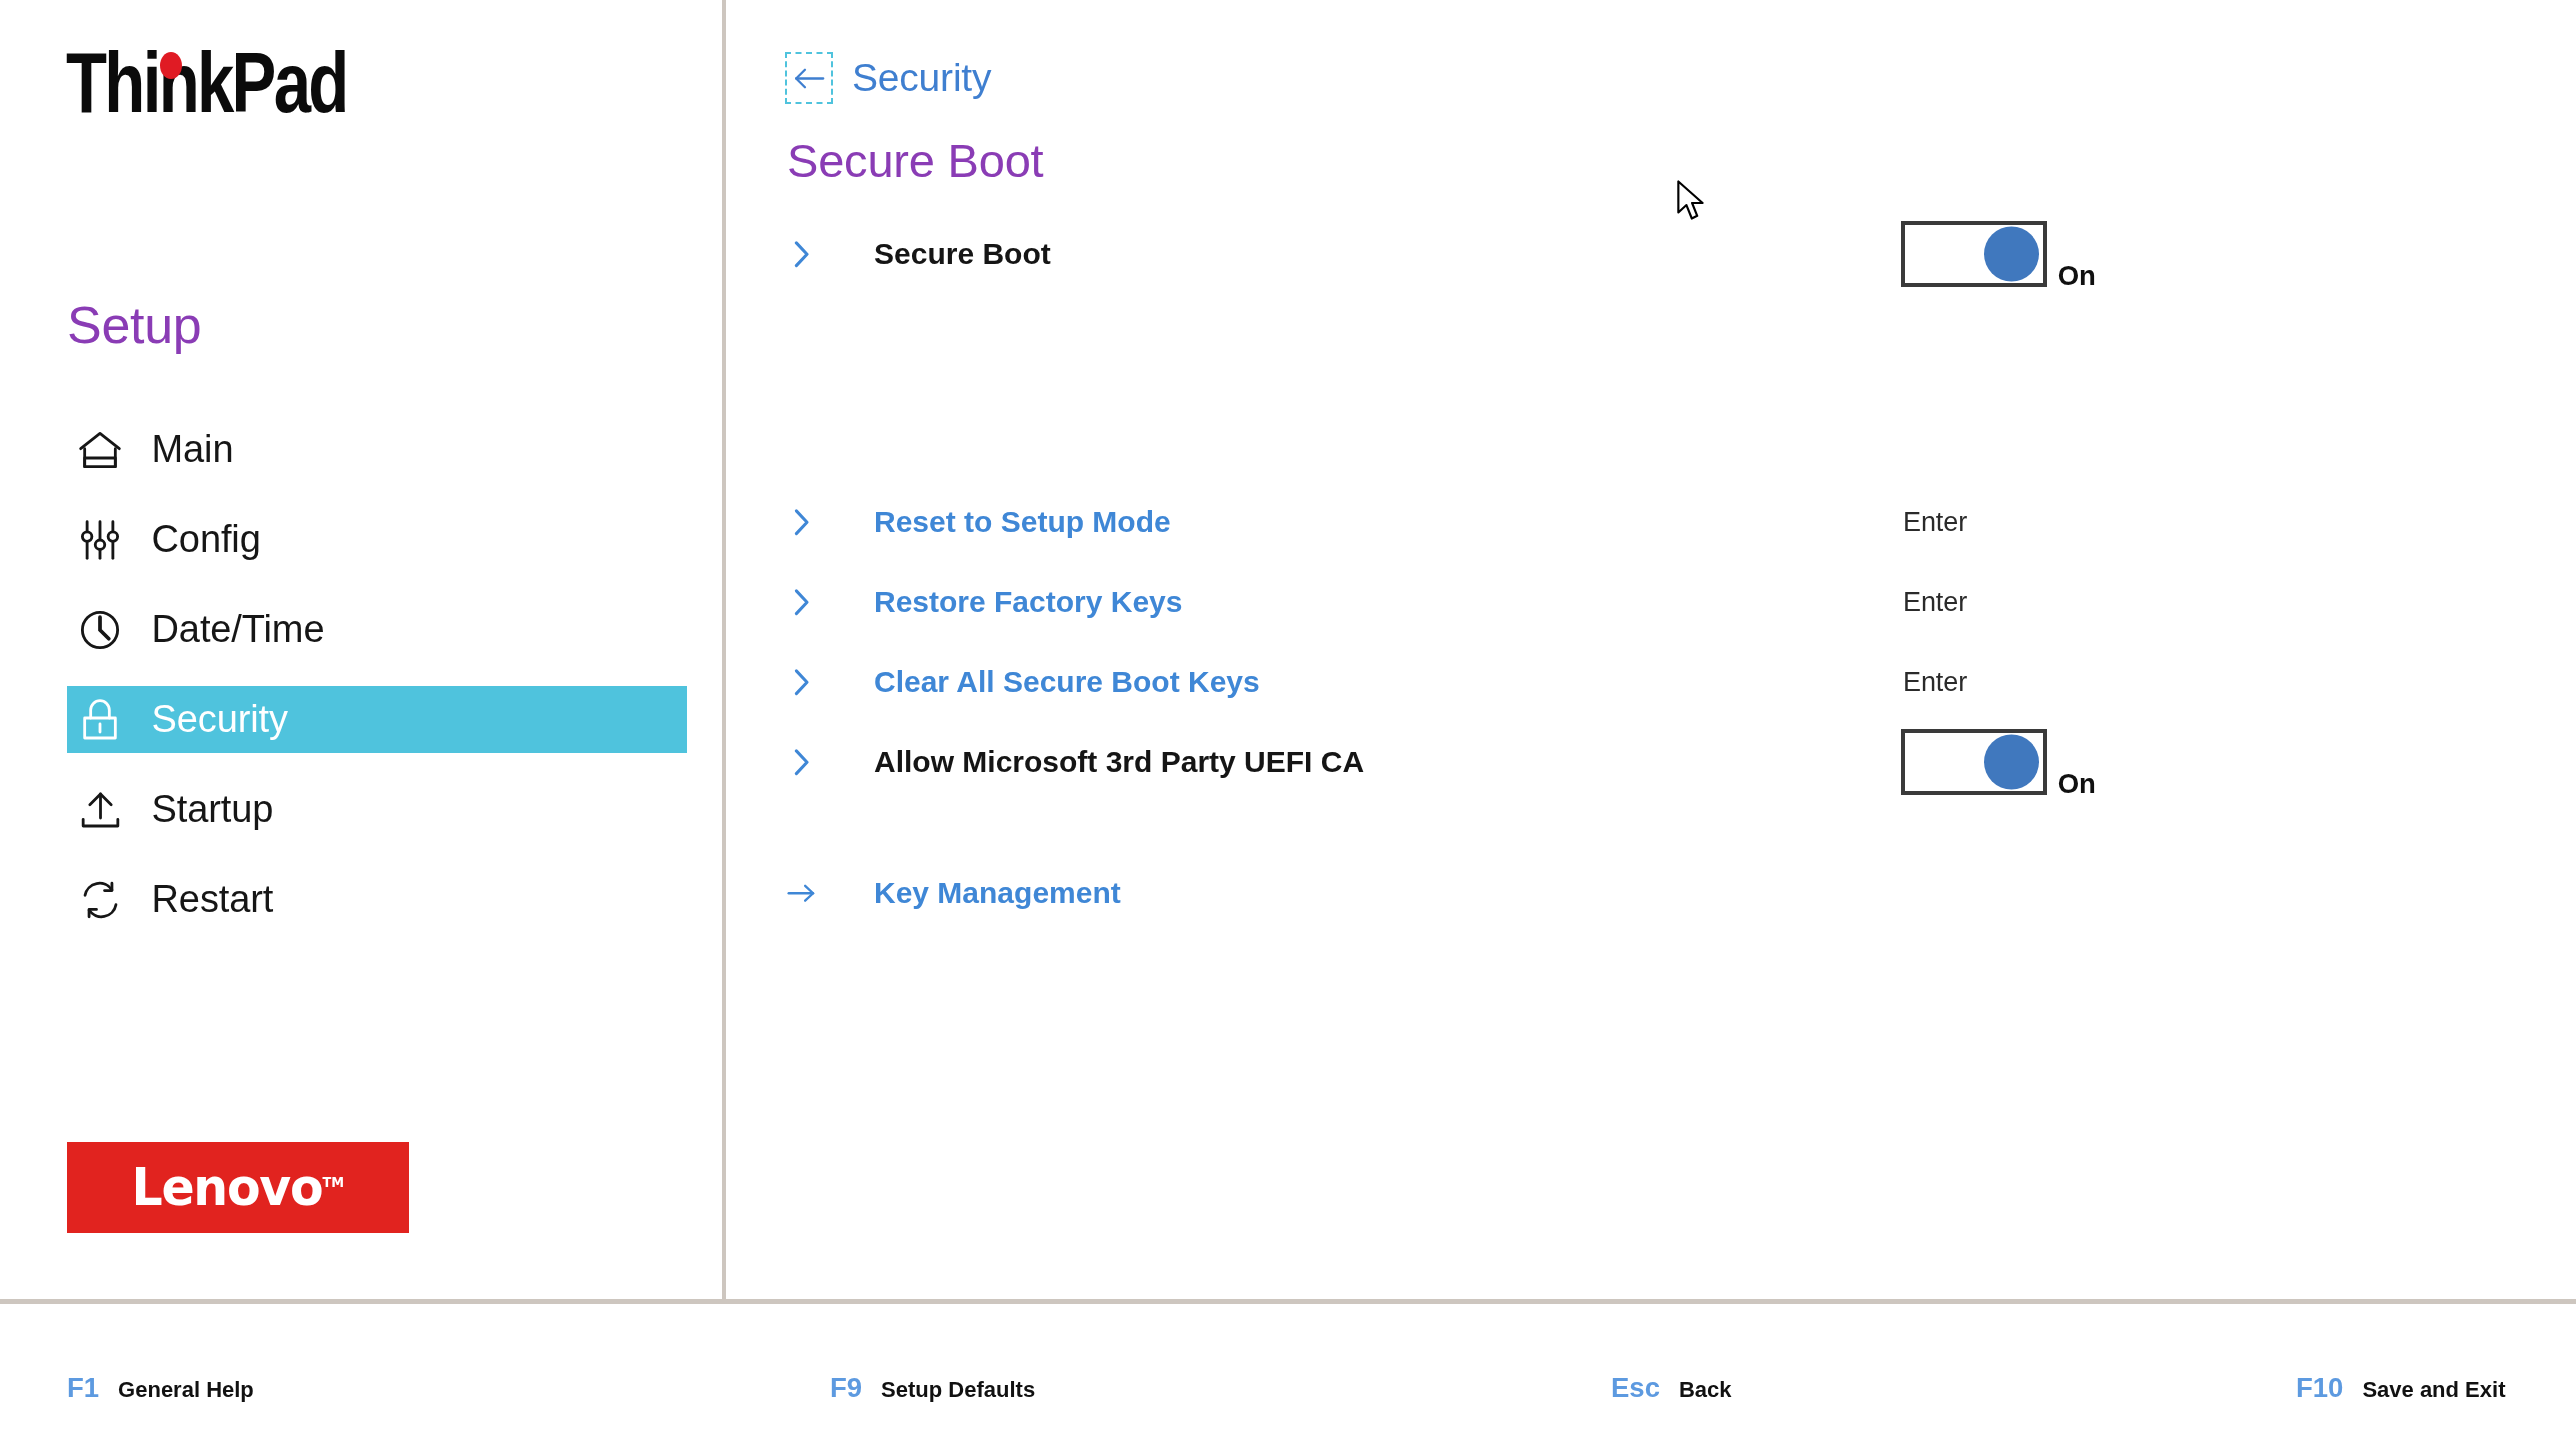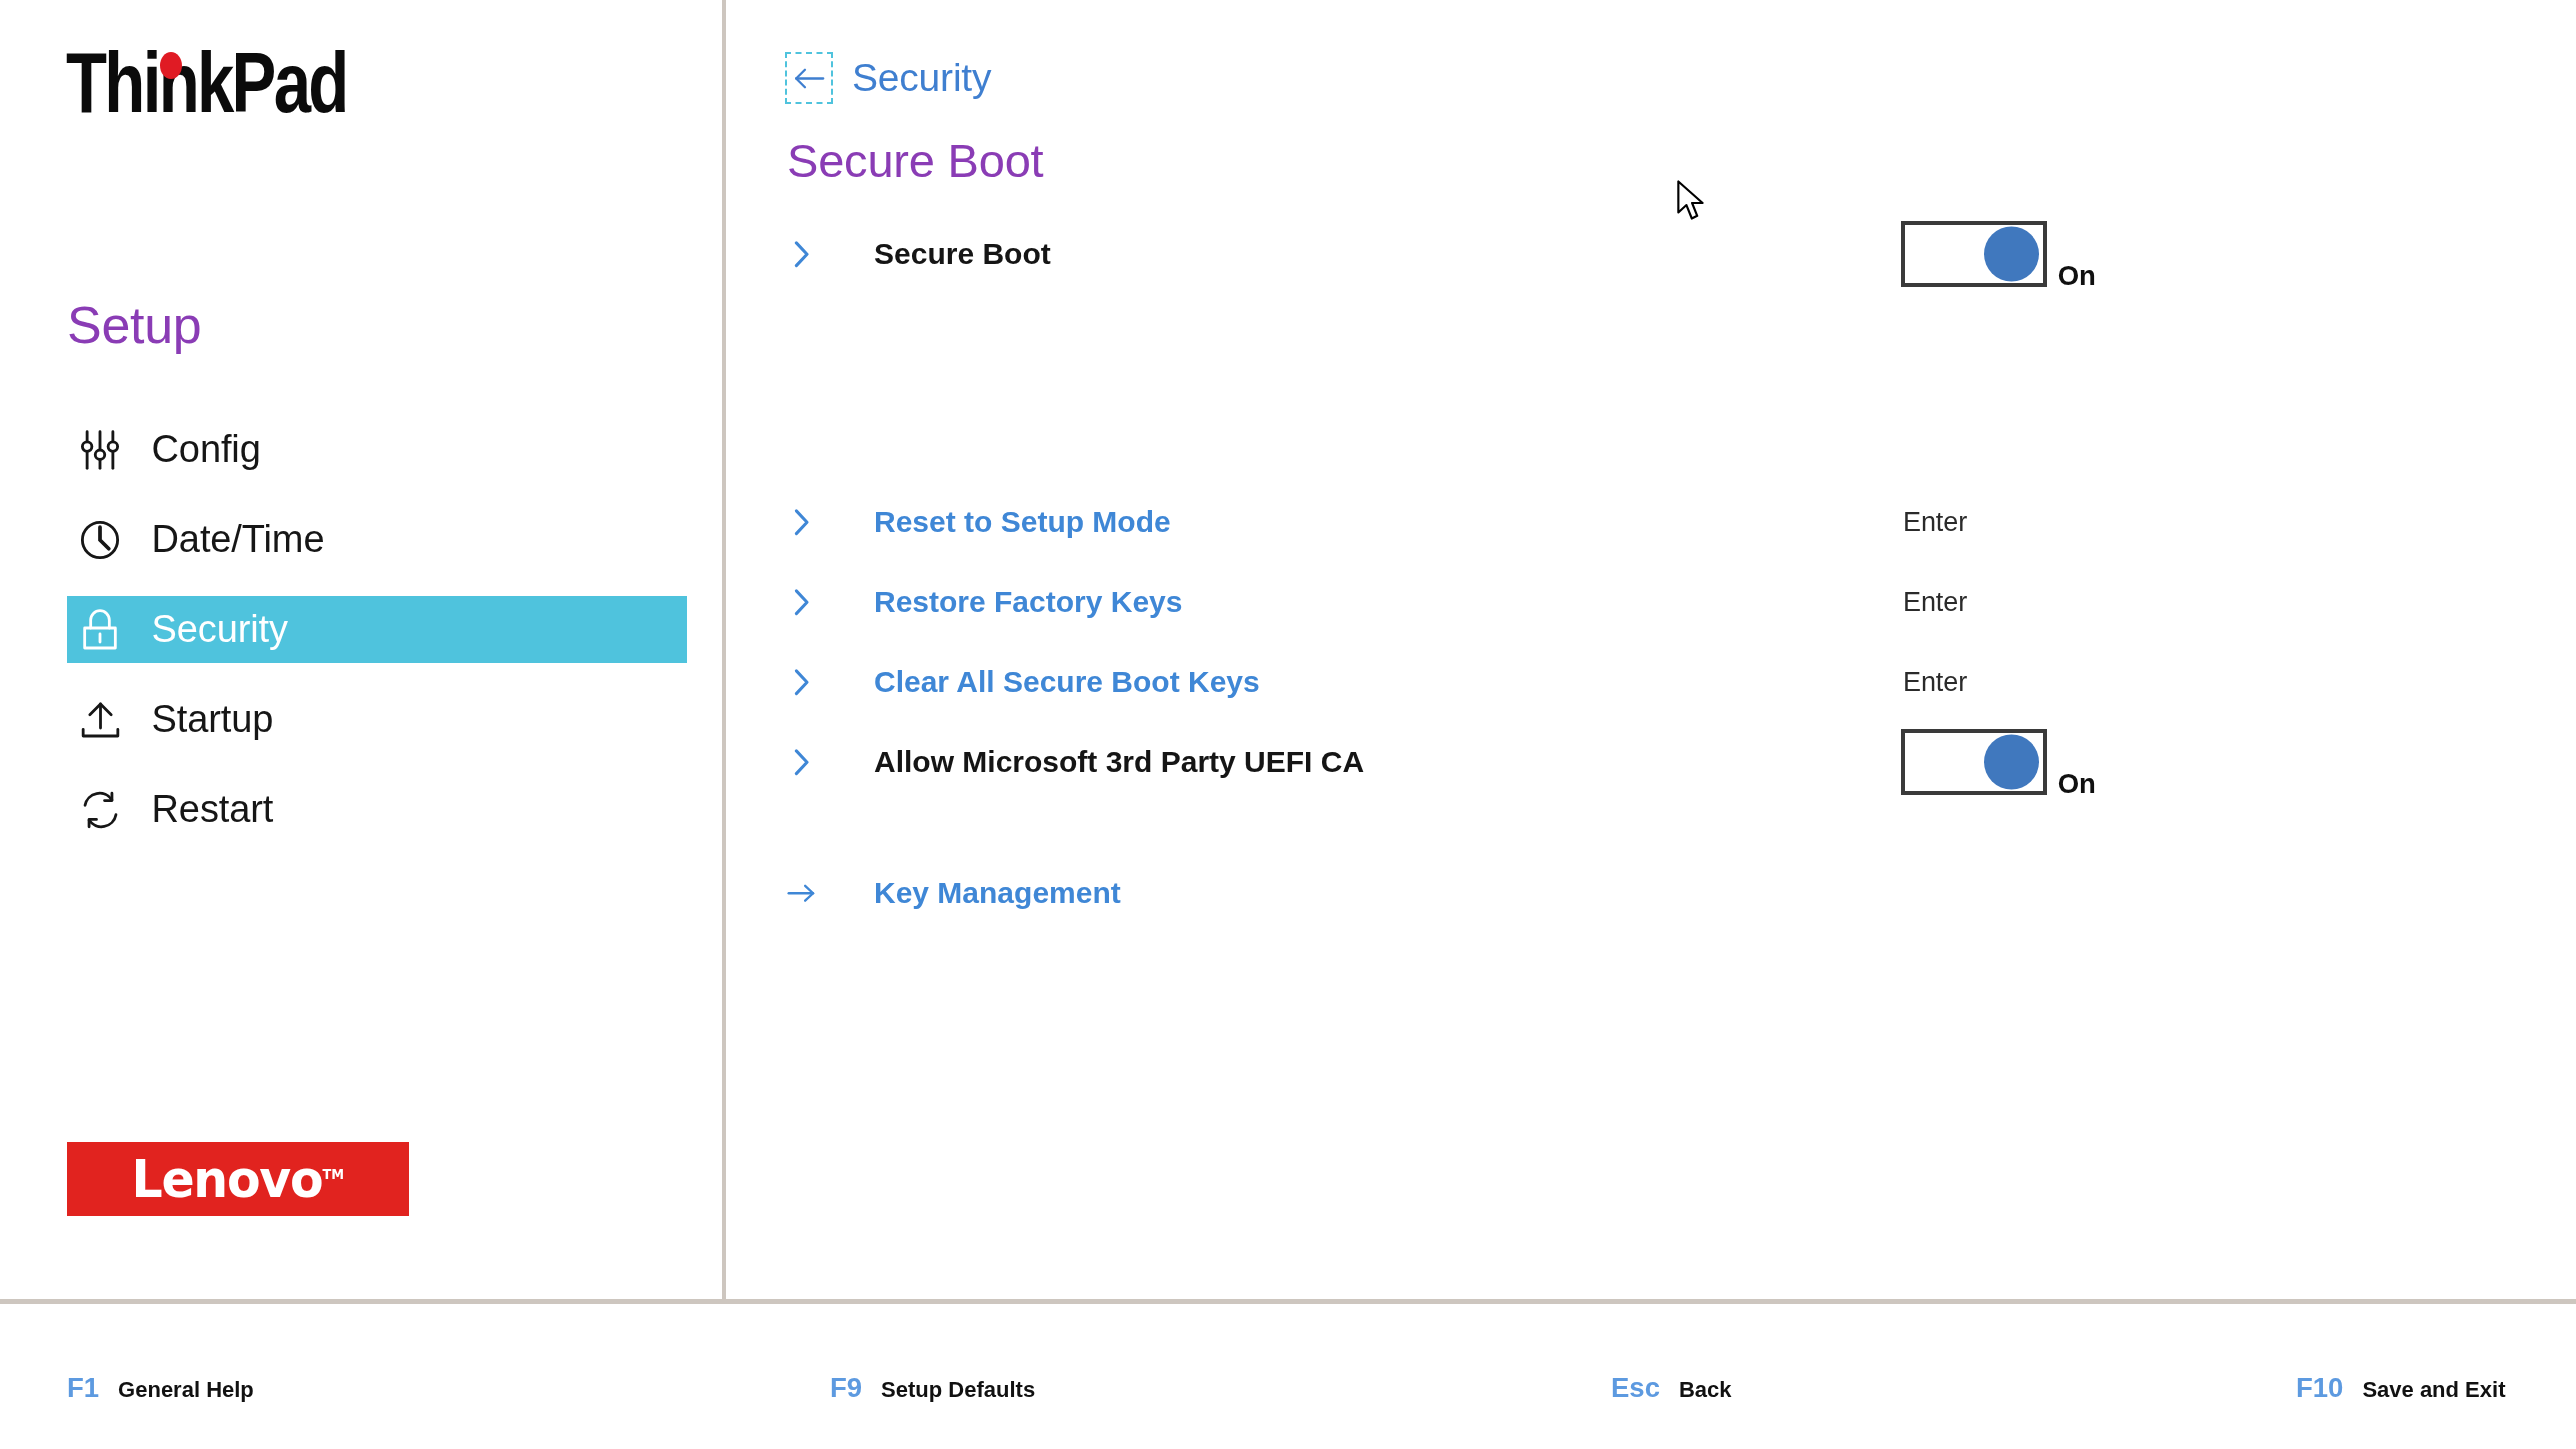--- a/index.html
+++ b/index.html
@@ -122,21 +122,21 @@
     white-space: nowrap;
   }
   .nav-item.active .nav-label { color: #ffffff; }
 
   
   #lenovo {
     position: absolute;
     left: 67px;
     top: 1142px;
     width: 342px;
-    height: 74px;
+    height: 91px;
     background: #e1231f;
     display: flex;
     align-items: center;
     justify-content: center;
   }
   #lenovo .word {
     font-family: "DejaVu Sans", sans-serif;
     font-weight: 700;
     font-size: 51px;
     color: #ffffff;
@@ -325,20 +325,31 @@
 
   <div class="tp-logo">
     <span>ThinkPad</span>
   </div>
   <div class="tp-dot"></div>
 
   <div class="setup-title">Setup</div>
 
   <div id="navlist">
 
+    <div class="nav-item">
+      <div class="nav-bg"></div>
+      <div class="nav-icon">
+        <svg width="44" height="40" viewBox="0 0 66 60" fill="none" stroke="#161616" stroke-width="4.2" stroke-linejoin="round" stroke-linecap="round">
+          <path d="M4 28 L33 5 L62 28"></path>
+          <path d="M10 28 L10 55 L56 55 L56 28"></path>
+          <path d="M10 55 L10 42 L56 42 L56 55"></path>
+        </svg>
+      </div>
+      <div class="nav-label">Main</div>
+    </div>
 
     <div class="nav-item">
       <div class="nav-bg"></div>
       <div class="nav-icon">
         <svg width="42" height="42" viewBox="0 0 62 62" fill="none" stroke="#161616" stroke-width="4.2" stroke-linecap="round">
           <path d="M12 4 L12 18"></path>
             <circle cx="12" cy="26" r="7"></circle>
             <path d="M12 34 L12 58"></path>
           <path d="M31 4 L31 30"></path>
             <circle cx="31" cy="38" r="7"></circle>

